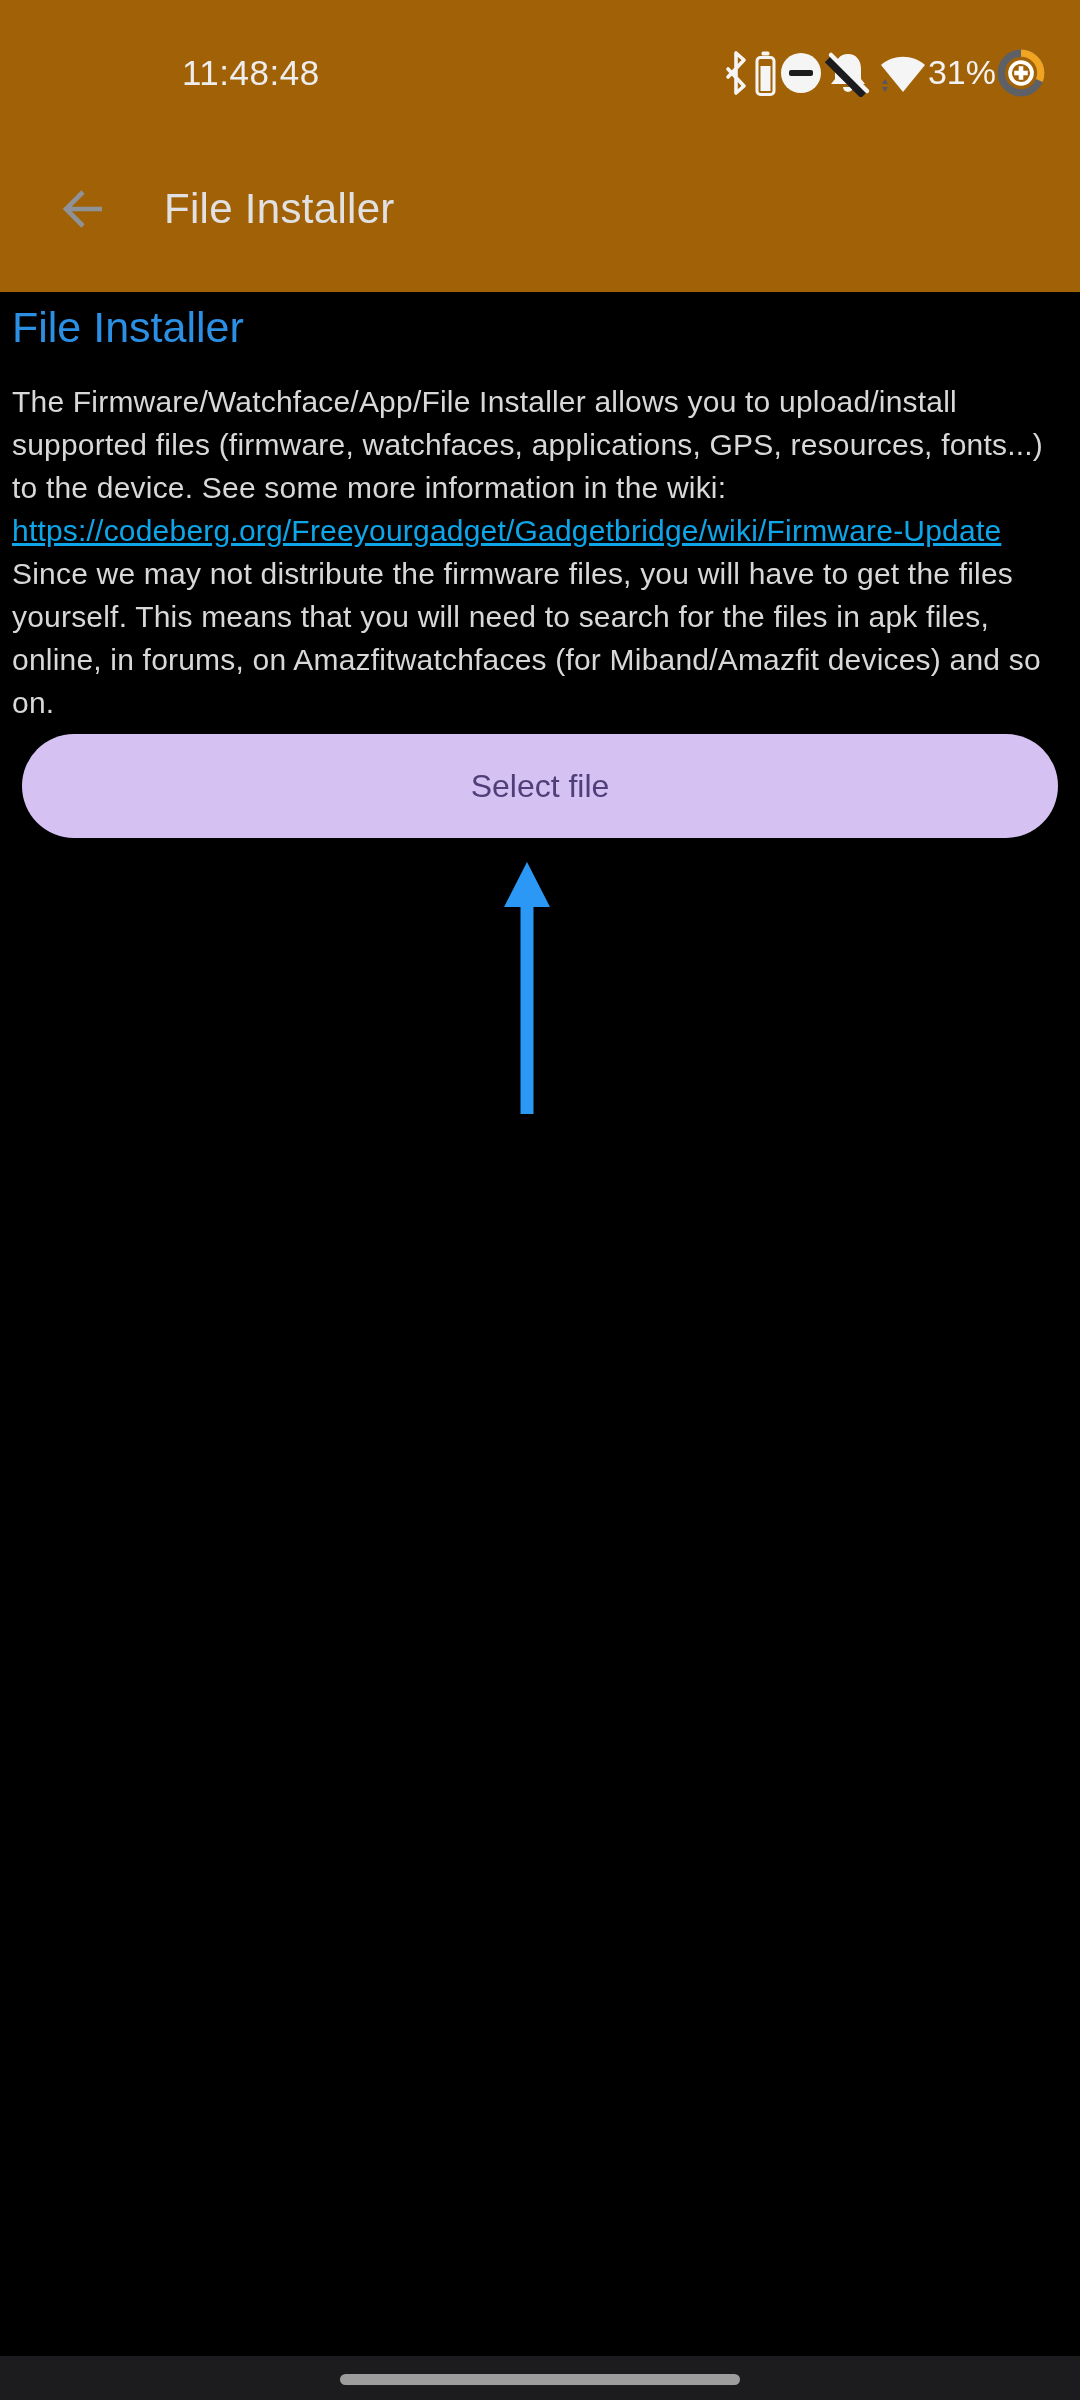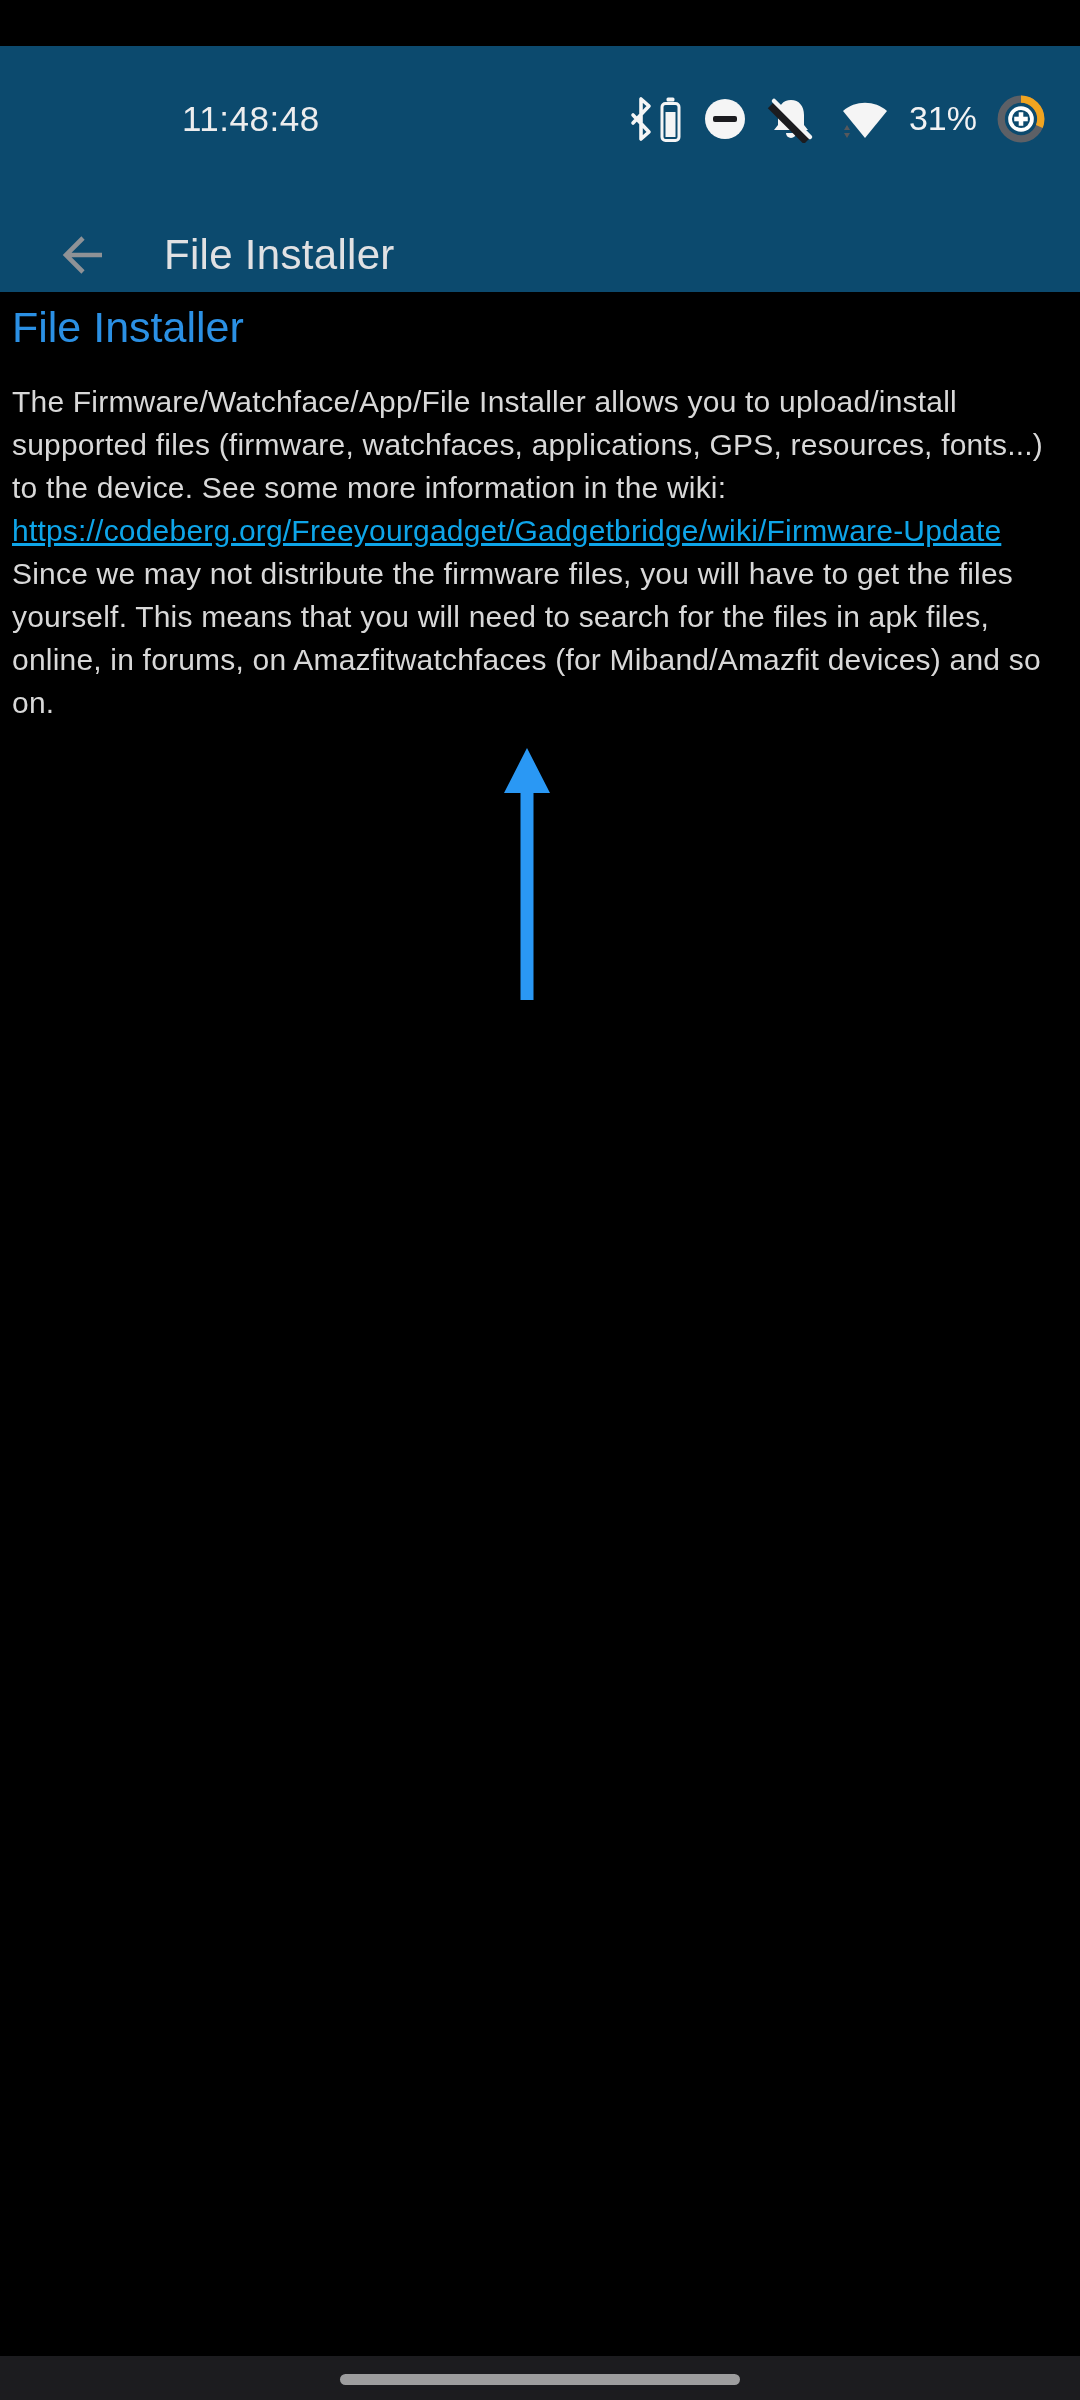--- a/index.html
+++ b/index.html
@@ -4,31 +4,31 @@
 <style>
   html,body{margin:0;padding:0;background:#000;}
   body{
     width:1080px;height:2400px;position:relative;overflow:hidden;
     font-family:"Liberation Sans", sans-serif;
     -webkit-font-smoothing:antialiased;
   }
   
   .top-chrome{
     position:absolute;top:0;left:0;width:1080px;height:292px;
-    background:#0c4a6e;box-sizing:border-box;margin-top:46px;
+    background:#a16207;box-sizing:border-box;
   }
   .status-row{
     height:145px;display:flex;align-items:center;
     padding:0 34px 0 182px;box-sizing:border-box;
   }
   .status-time{
     color:#ededee;font-size:35px;letter-spacing:.5px;
   }
   .status-icons{
-    margin-left:auto;display:flex;align-items:center;gap:19px;
+    margin-left:auto;display:flex;align-items:center;
   }
   .status-icons svg{display:block;}
   .battery-percent{color:#f2f2f3;font-size:34px;margin-left:2px;}
   .app-bar{
     height:128px;display:flex;align-items:center;padding-left:58px;box-sizing:border-box;
   }
   .app-bar-title{
     color:#e1e1e3;font-size:42px;margin-left:58px;letter-spacing:.3px;
   }
   .back-btn{width:48px;height:48px;display:flex;align-items:center;justify-content:center;}
@@ -136,20 +136,21 @@
 </div>
 
 <div class="content">
   <h1 class="section-heading first">File Installer</h1>
   <p class="body-text"><span>The Firmware/Watchface/App/File Installer allows you to upload/install supported files (firmware, watchfaces, applications, GPS, resources, fonts...) to the device. See some more information in the wiki: </span><a class="wiki-link">https://codeberg.org/Freeyourgadget/Gadgetbridge/wiki/Firmware-Update</a></p>
 
 
   <p class="body-text">Since we may not distribute the firmware files, you will have to get the files yourself. This means that you will need to search for the files in apk files, online, in forums, on Amazfitwatchfaces (for Miband/Amazfit devices) and so on.</p>
 
 
+  <button class="select-file-btn">Select file</button>
 
   <div class="arrow-wrap">
     <svg width="48" height="252" viewBox="0 0 48 252">
       <polygon points="24,0 47,45 30.5,45 30.5,252 17.5,252 17.5,45 1,45" fill="#2a98f4"></polygon>
     </svg>
   </div>
 </div>
 
 <div class="nav-bar">
   <div class="gesture-pill"></div>

